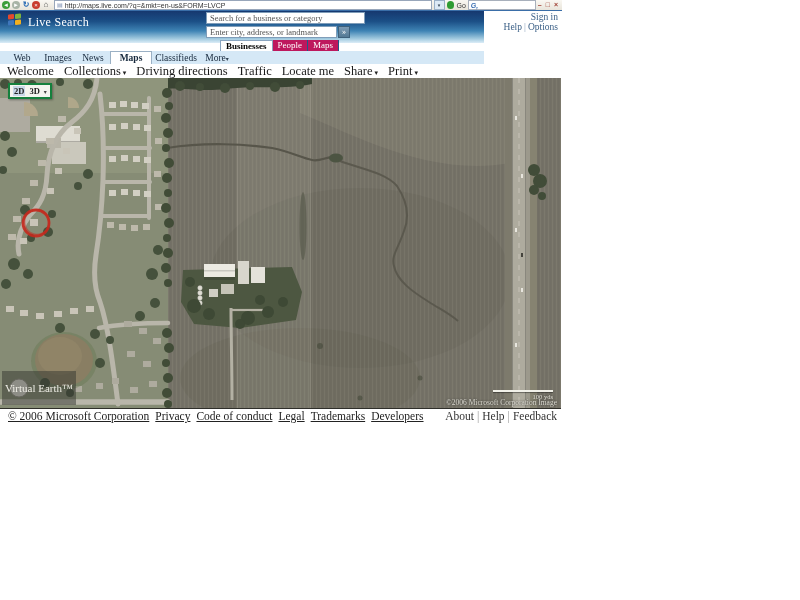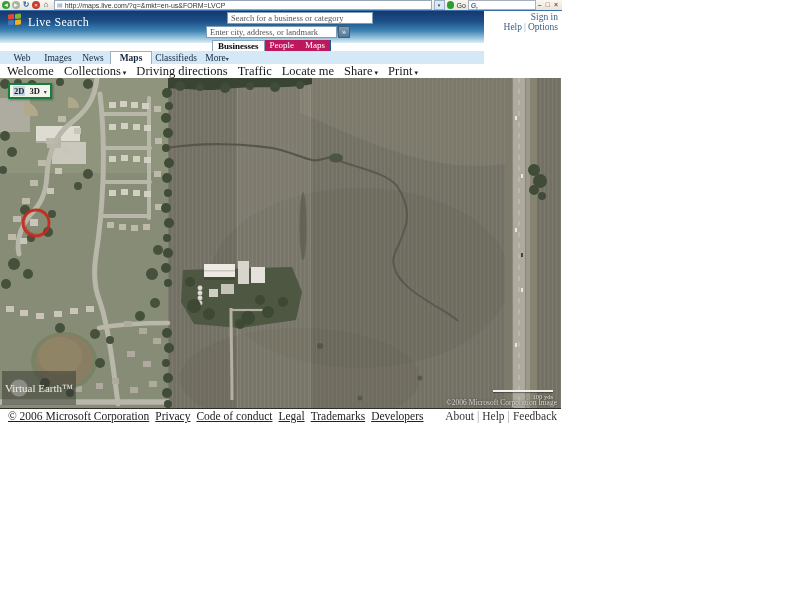--- a/index.html
+++ b/index.html
@@ -37,35 +37,35 @@
   #header{left:0;top:11px;width:484px;height:32px;
     background:linear-gradient(180deg,#16386f 0%,#1b4f86 32%,#3e83b4 62%,#9fc8de 86%,#dcedf7 100%);}
   #ms-logo{left:8px;top:3px;width:13px;height:12px;display:grid;grid-template-columns:6px 6px;
     grid-template-rows:5px 5px;gap:1px;transform:skewY(-4deg);}
   #ms-logo i{display:block;border-radius:1px;}
   #brand{left:28px;top:4px;color:#fff;font-size:12px;letter-spacing:.3px;}
   .hdr-input{position:absolute;box-sizing:border-box;height:12px;background:#fff;
     border:1px solid #7f9db9;font-family:"Liberation Serif",serif;font-size:8.5px;color:#444;
     padding:0 3px;}
   .hdr-input::placeholder{color:#555;opacity:1;}
-  #biz-input{left:206px;top:1px;width:146px;margin-left:21px;}
+  #biz-input{left:206px;top:1px;width:159px;}
   #loc-input{left:206px;top:15px;width:131px;}
   #search-go{left:338px;top:15px;width:12px;height:12px;background:linear-gradient(#7d9cb5,#537994);
     border:1px solid #3e617c;box-sizing:border-box;color:#fff;font-size:8px;line-height:10px;
     text-align:center;}
   #account-links{top:12px;right:242px;text-align:right;font-size:9.5px;line-height:10px;
     color:#3a5f86;}
   #account-links .lnk{cursor:pointer;text-align:right;}
   #account-links .sep{color:#8aa2bc;margin:0 2px;}
 
   
   #scope-tabs{left:212px;top:40px;height:11px;display:flex;font-size:9px;line-height:11px;}
   .scope-tab{padding:0 5px;background:#be185d;color:#fff;border-right:1px solid #1d5a8a;}
   .scope-tab.active{background:#fff;color:#000;font-weight:bold;border:1px solid #8aa5c0;
-    border-bottom:none;}
+    border-bottom:none;margin-left:8px;}
 
   
   #tabs-row{left:0;top:51px;width:484px;height:13px;background:#d5e8f6;}
   .tab{position:absolute;top:1px;height:12px;line-height:12px;font-size:9.5px;color:#16283c;
     text-align:center;}
   .tab.active{background:#fff;border:1px solid #9ab0c4;border-bottom:none;font-weight:bold;
     top:0;height:14px;line-height:13px;box-sizing:border-box;}
   .tab .dd{font-size:6px;color:#345;}
 
   

